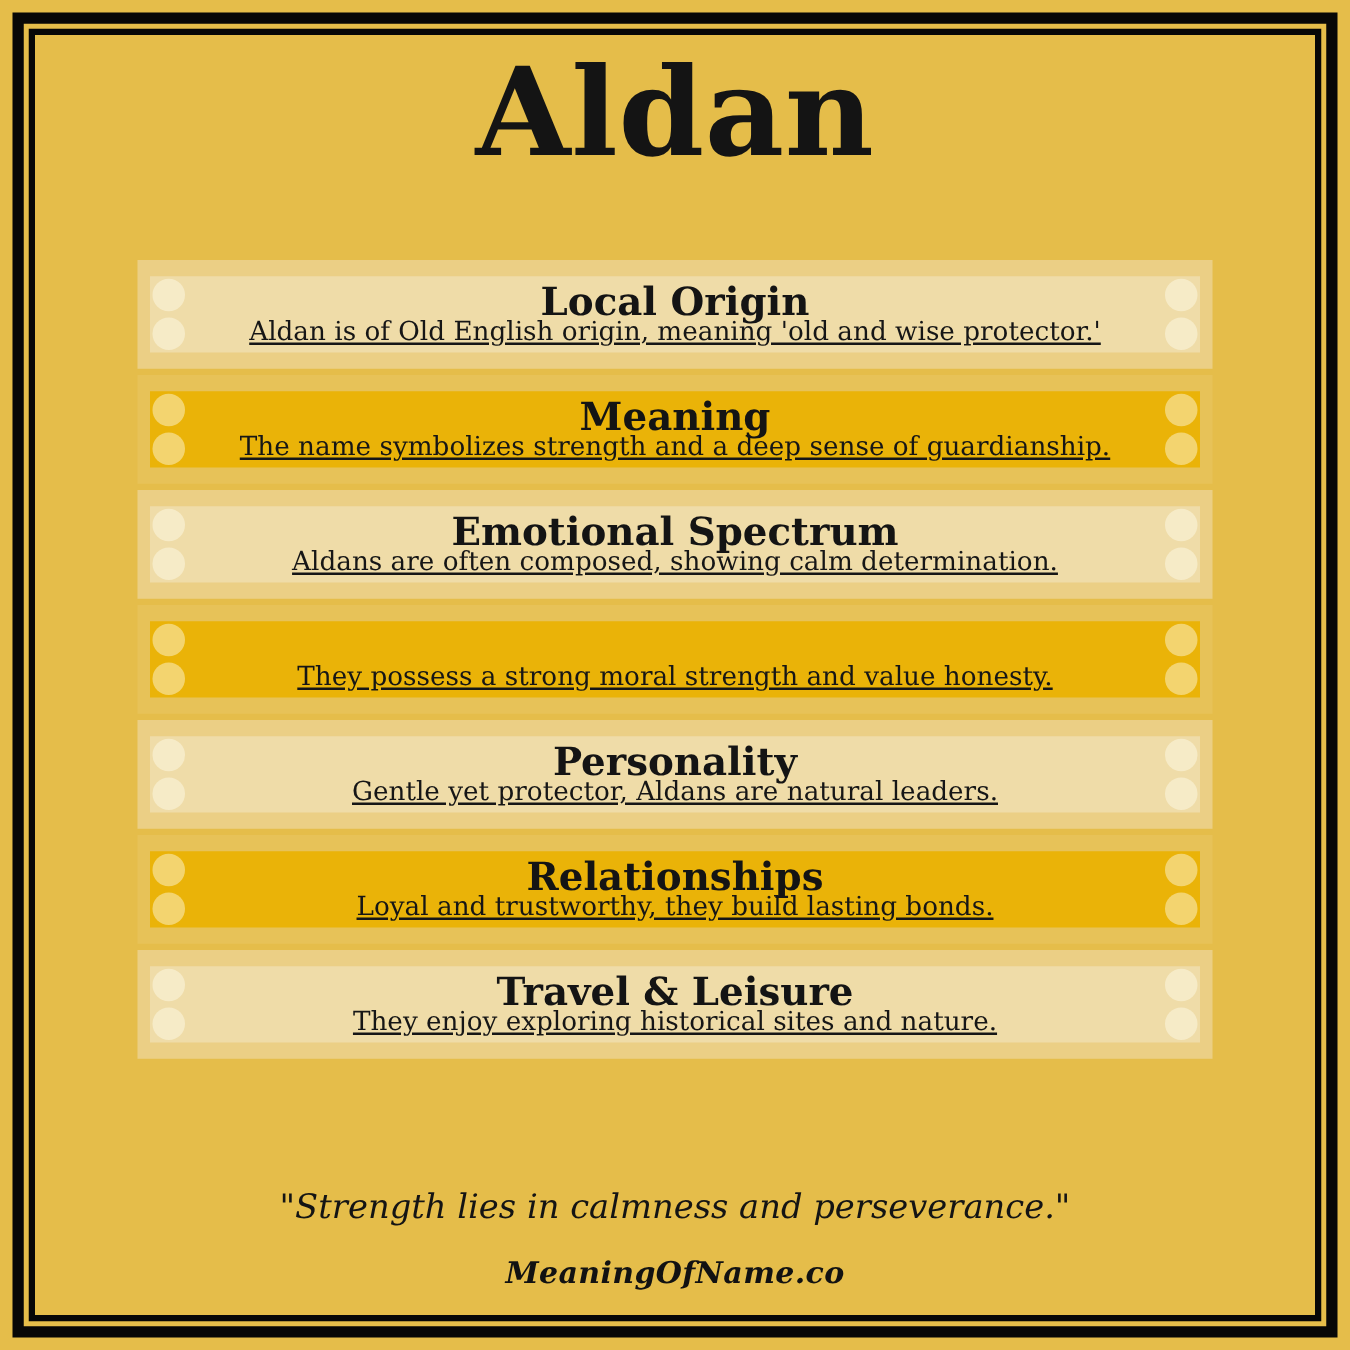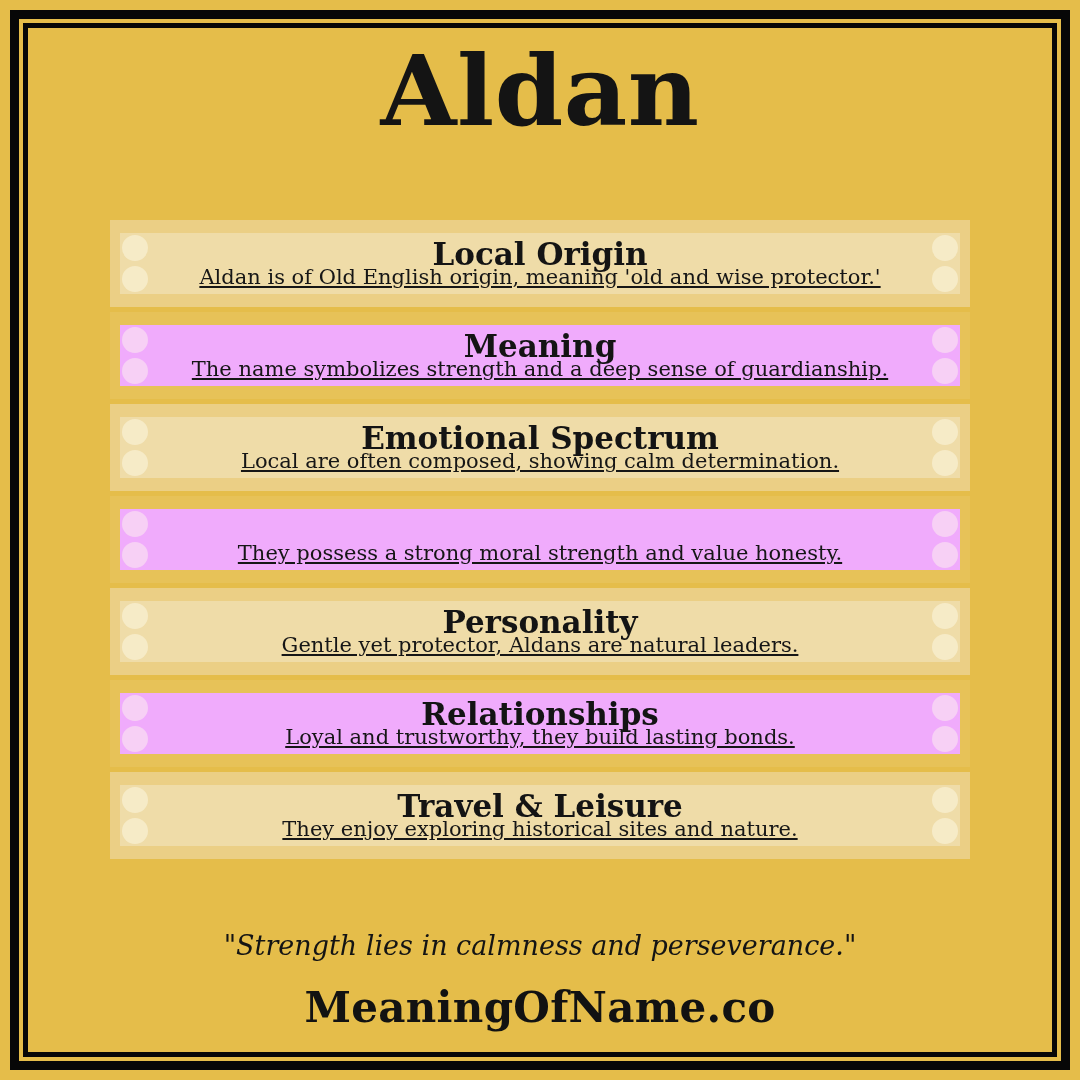--- a/index.html
+++ b/index.html
@@ -65,21 +65,21 @@
     font-weight: bold;
     color: #141414;
     letter-spacing: 0.5px;
   }
 
   
   .cards {
     position: absolute;
     left: 82px;
     right: 82px;
-    top: 192px;
+    top: 180px;
   }
 
   .card {
     position: relative;
     height: 87px;
     margin-bottom: 5px;
     box-sizing: border-box;
     padding: 5px 10px;
   }
   .card.light  { background: #ebcf85; }
@@ -87,21 +87,21 @@
 
   .card-inner {
     position: absolute;
     left: 10px;
     right: 10px;
     top: 13px;
     bottom: 13px;
     box-sizing: border-box;
   }
   .card.light .card-inner { background: #efdca8; }
-  .card.dark  .card-inner { background: #f0abfc; }
+  .card.dark  .card-inner { background: #eab308; }
 
   
   .bump {
     position: absolute;
     width: 26px;
     height: 26px;
     border-radius: 50%;
     background: rgba(255, 252, 238, 0.45);
   }
   .bump.tl { left: 2px;  top: 2px; }
@@ -147,24 +147,25 @@
     bottom: 20px;
     text-align: center;
   }
   .quote {
     font-size: 27px;
     font-style: italic;
     color: #141414;
     margin-bottom: 22px;
   }
   .brand {
-    font-size: 42px;
+    font-size: 24px;
     font-weight: bold;
     color: #121212;
     letter-spacing: 0.3px;
+    font-style: italic;
   }
 </style>
 </head>
 <body>
 
 <div id="poster">
 
   <div class="frame-outer"></div>
   <div class="frame-inner"></div>
 
@@ -198,21 +199,21 @@
           </div>
         </div>
         <div class="card light">
           <div class="card-inner">
             <div class="bump tl"></div>
             <div class="bump tr"></div>
             <div class="bump bl"></div>
             <div class="bump br"></div>
             <div class="card-text">
               <div class="card-heading">Emotional Spectrum</div>
-              <div class="card-desc">Local are often composed, showing calm determination.</div>
+              <div class="card-desc">Aldans are often composed, showing calm determination.</div>
             </div>
           </div>
         </div>
         <div class="card dark">
           <div class="card-inner">
             <div class="bump tl"></div>
             <div class="bump tr"></div>
             <div class="bump bl"></div>
             <div class="bump br"></div>
             <div class="card-text">

